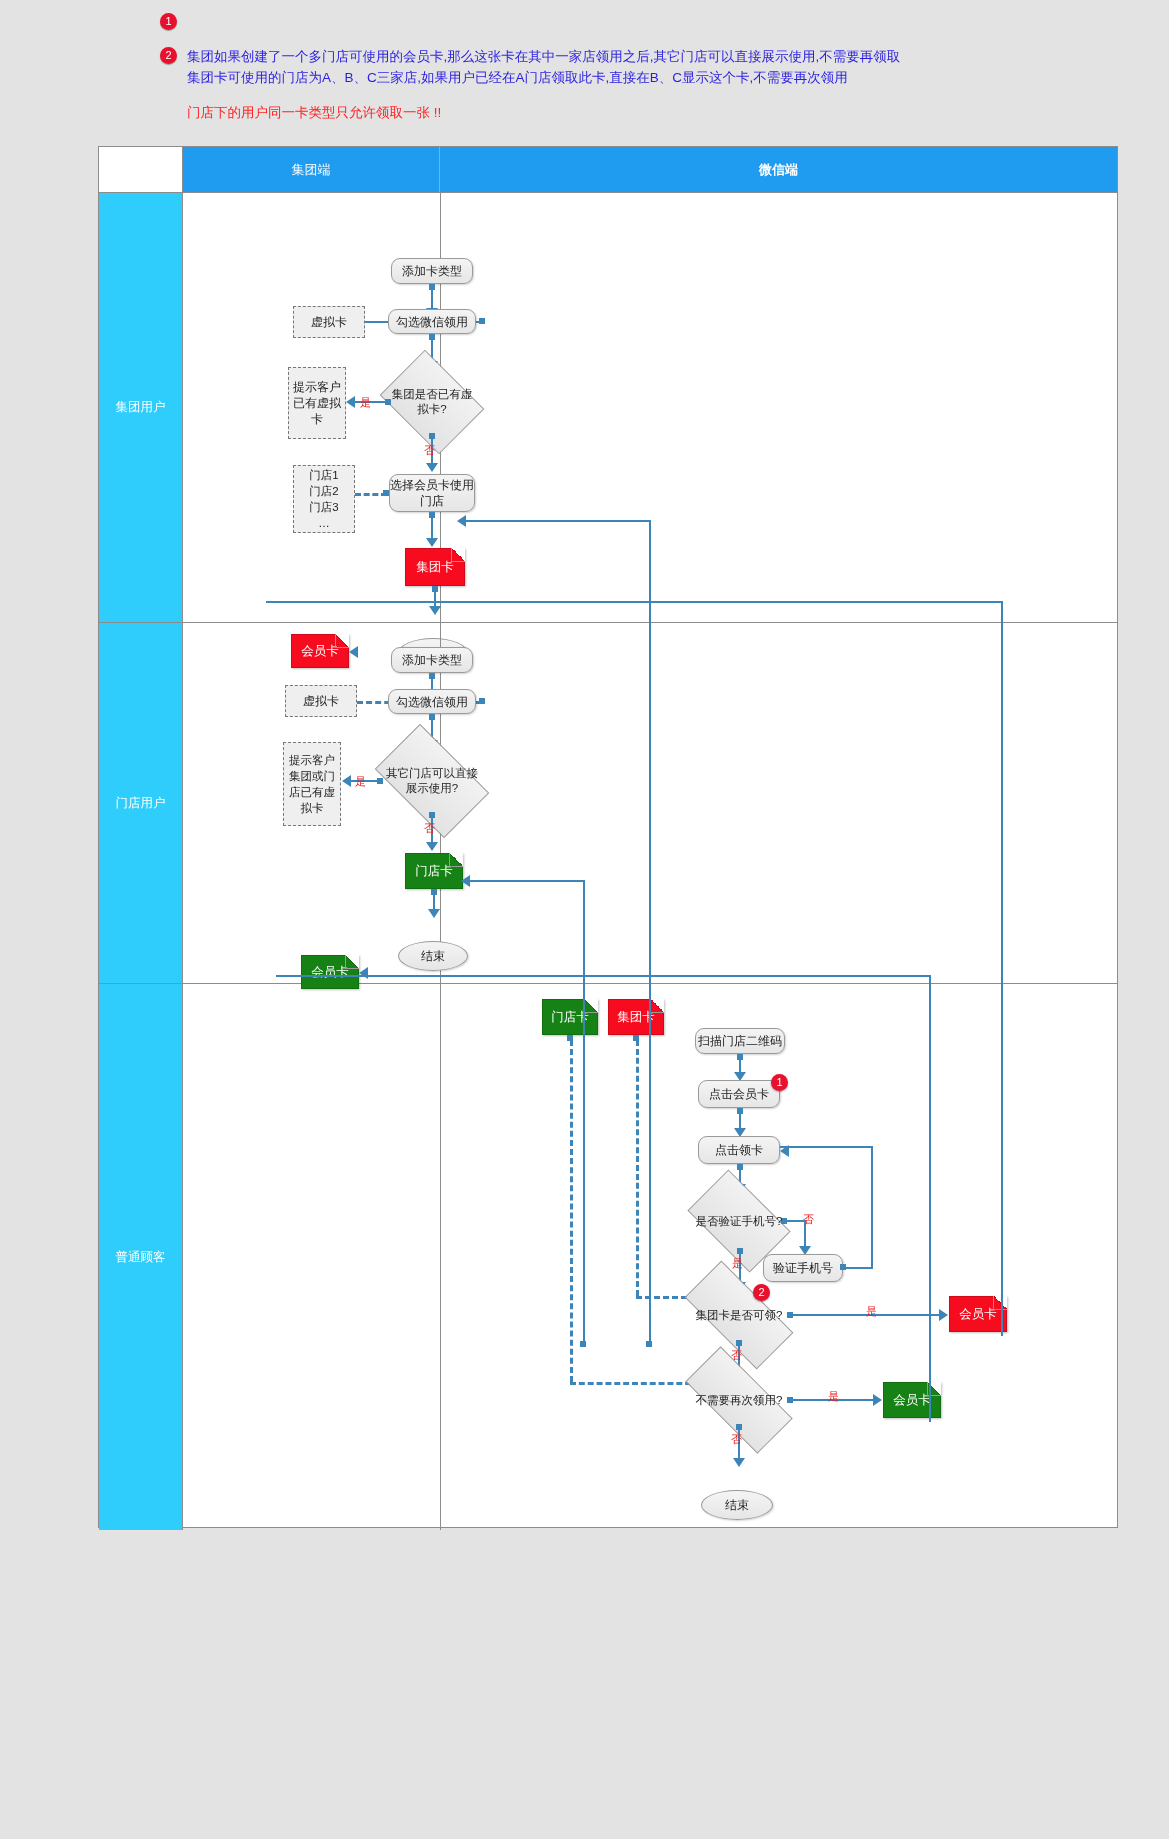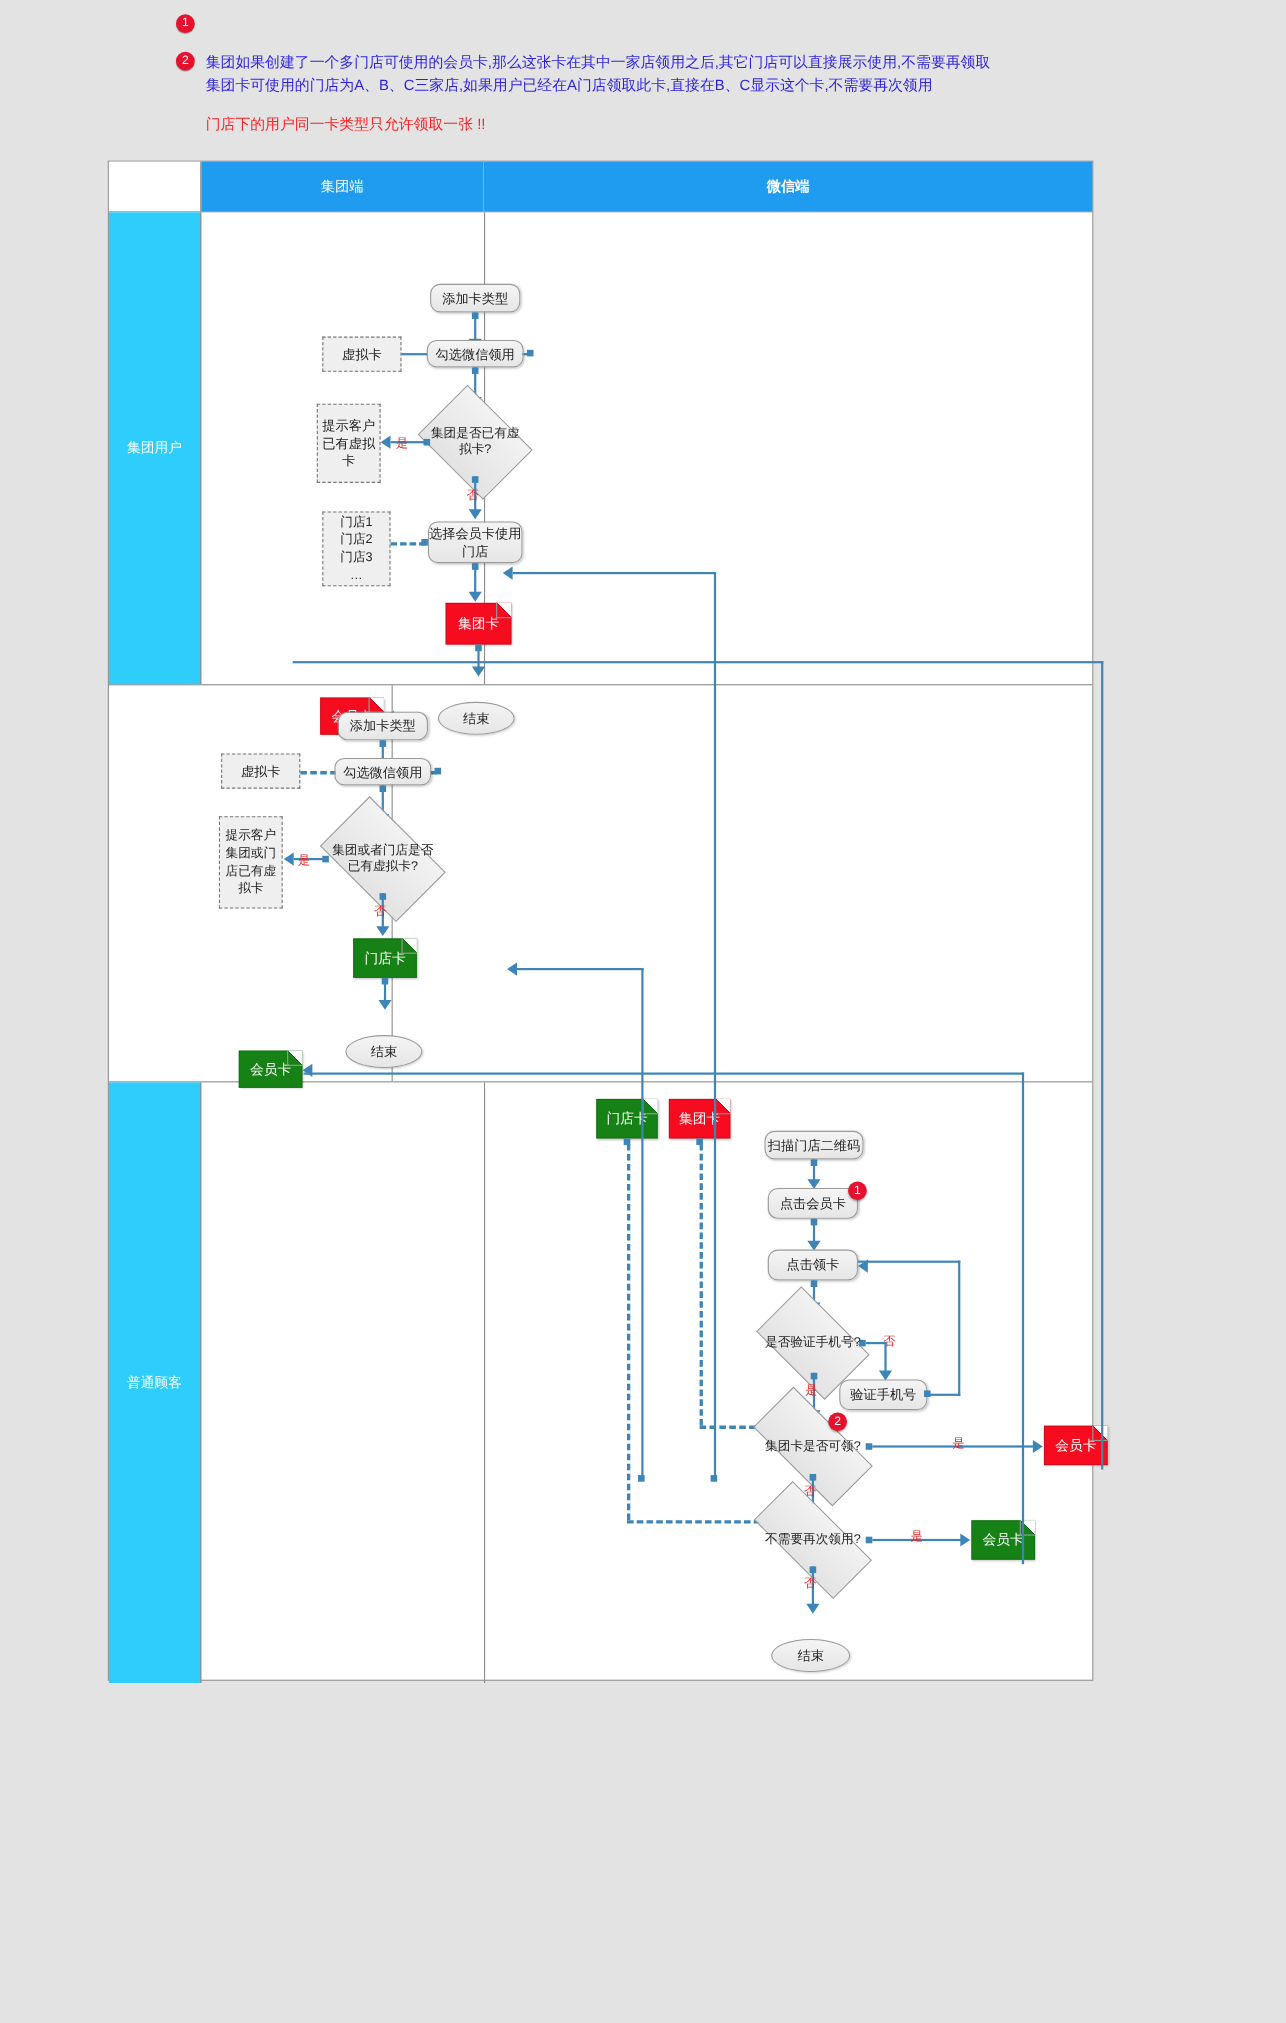--- a/index.html
+++ b/index.html
@@ -17,21 +17,21 @@
     width:17px;height:17px;border-radius:50%;
     background:#e8112d;color:#fff;font-size:11px;line-height:17px;
     text-align:center;flex:0 0 17px;margin-top:1px;
     font-family:"Liberation Sans",sans-serif;
     box-shadow:0 1px 1px rgba(0,0,0,.35);
   }
   .note-body{margin-left:10px;color:#2a1fe0;font-size:13.5px;line-height:21px;}
   .note-warn{color:#ff2222;margin-top:14px;}
   
   .chart{
-    position:absolute;left:98px;top:146px;width:896px;height:1382px;
+    position:absolute;left:98px;top:146px;width:1020px;height:1382px;
     border:1px solid #8c8c8c;background:#fff;box-sizing:border-box;
   }
   .hdr{display:flex;height:45px;border-bottom:1px solid #8c8c8c;}
   .hdr .corner{width:84px;background:#fff;border-right:1px solid #8c8c8c;box-sizing:border-box;}
   .hdr .hc{
     background:#1f9bf0;color:#fff;font-size:13px;
     display:flex;align-items:center;justify-content:center;
     box-sizing:border-box;
   }
   .hdr .hc.c1{width:257px;border-right:1px solid #6ab7ef;}
@@ -197,40 +197,41 @@
 
       <div class="node doc red" style="left:108px;top:441px;width:58px;height:34px;">
         <span>会员卡</span>
         <span class="fold"></span>
       </div>
       <div class="arw left" style="left:166px;top:453px;"></div>
     </div>
   </div>
 
   <div class="lane lane2">
+    <div class="lane-label">门店用户</div>
     <div class="lane-body">
       <div class="vdiv"></div>
 
       <div class="node rr" style="left:208px;top:24px;width:82px;height:26px;">添加卡类型</div>
       <div class="nub" style="left:246px;top:50px;"></div>
       <div class="ln lnv" style="left:248px;top:50px;height:24px;"></div>
       <div class="arw down" style="left:243px;top:72px;"></div>
 
       <div class="node dashbox" style="left:102px;top:62px;width:72px;height:32px;">虚拟卡</div>
       <div class="dashh" style="left:174px;top:78px;width:124px;"></div>
       <div class="nub" style="left:296px;top:75px;"></div>
 
       <div class="node rr" style="left:205px;top:66px;width:88px;height:25px;">勾选微信领用</div>
       <div class="nub" style="left:246px;top:91px;"></div>
       <div class="ln lnv" style="left:248px;top:91px;height:28px;"></div>
       <div class="arw down" style="left:243px;top:117px;"></div>
 
       <div class="node diamond" style="left:200px;top:126px;width:98px;height:64px;">
         <div class="dshape"></div>
-        <div class="dtxt">集团或者门店是否已有虚拟卡?</div>
+        <div class="dtxt">其它门店可以直接展示使用?</div>
       </div>
       <div class="nub" style="left:194px;top:155px;"></div>
       <div class="ln lnh" style="left:168px;top:157px;width:28px;"></div>
       <div class="arw left" style="left:159px;top:152px;"></div>
       <div class="elbl" style="left:172px;top:151px;">是</div>
 
       <div class="node dashbox" style="left:100px;top:119px;width:58px;height:84px;white-space:pre-line;font-size:11.5px;">提示客户
 集团或门
 店已有虚
 拟卡</div>

